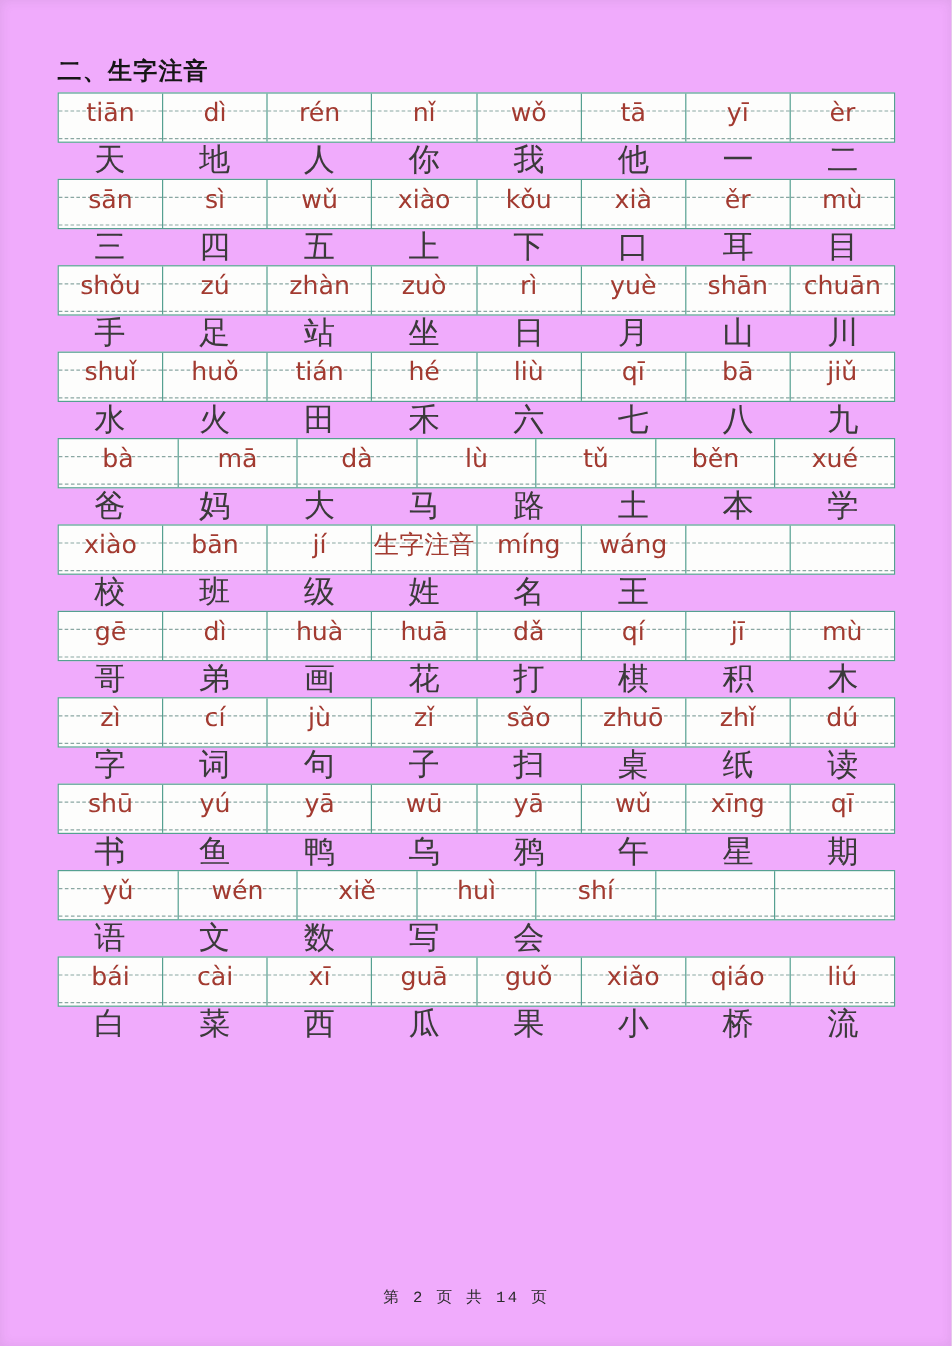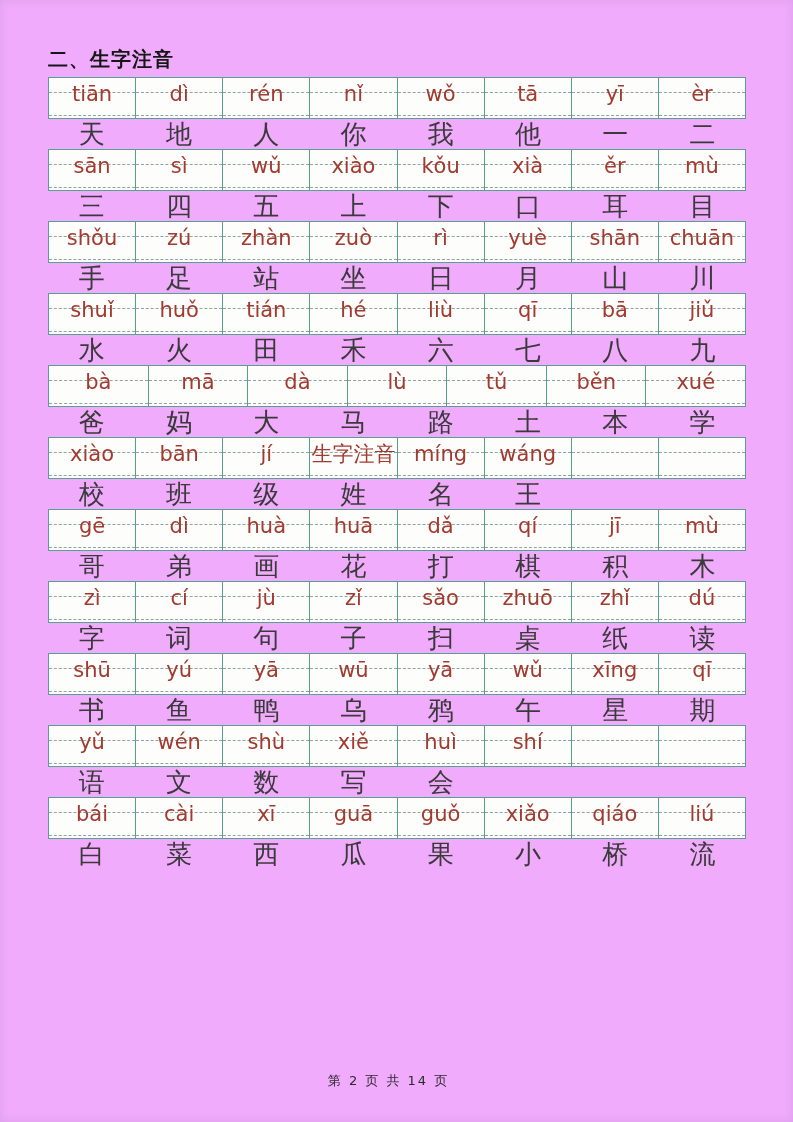--- a/index.html
+++ b/index.html
@@ -80,20 +80,21 @@
   }
   .page-footer {
     position: absolute;
     left: 0;
     right: 16px;
     top: 1072px;
     text-align: center;
     font-size: 13px;
     color: #2b2b2b;
     letter-spacing: 2px;
+    font-family: Liberation Mono, monospace;
   }
 </style>
 </head>
 <body>
 
 <div class="page">
   <div class="section-title">二、生字注音</div>
 
   <div class="worksheet-table">
       <div class="pinyin-row">
@@ -418,23 +419,20 @@
         <div class="char-cell"><span class="char-text">期</span></div>
       </div>
       <div class="pinyin-row">
         <div class="pinyin-cell">
           <span class="pinyin-text">yǔ</span>
         </div>
         <div class="pinyin-cell">
           <span class="pinyin-text">wén</span>
         </div>
         <div class="pinyin-cell">
-          <span class="pinyin-text">shù</span>
-        </div>
-        <div class="pinyin-cell">
           <span class="pinyin-text">xiě</span>
         </div>
         <div class="pinyin-cell">
           <span class="pinyin-text">huì</span>
         </div>
         <div class="pinyin-cell">
           <span class="pinyin-text">shí</span>
         </div>
         <div class="pinyin-cell">
           <span class="pinyin-text"></span>

